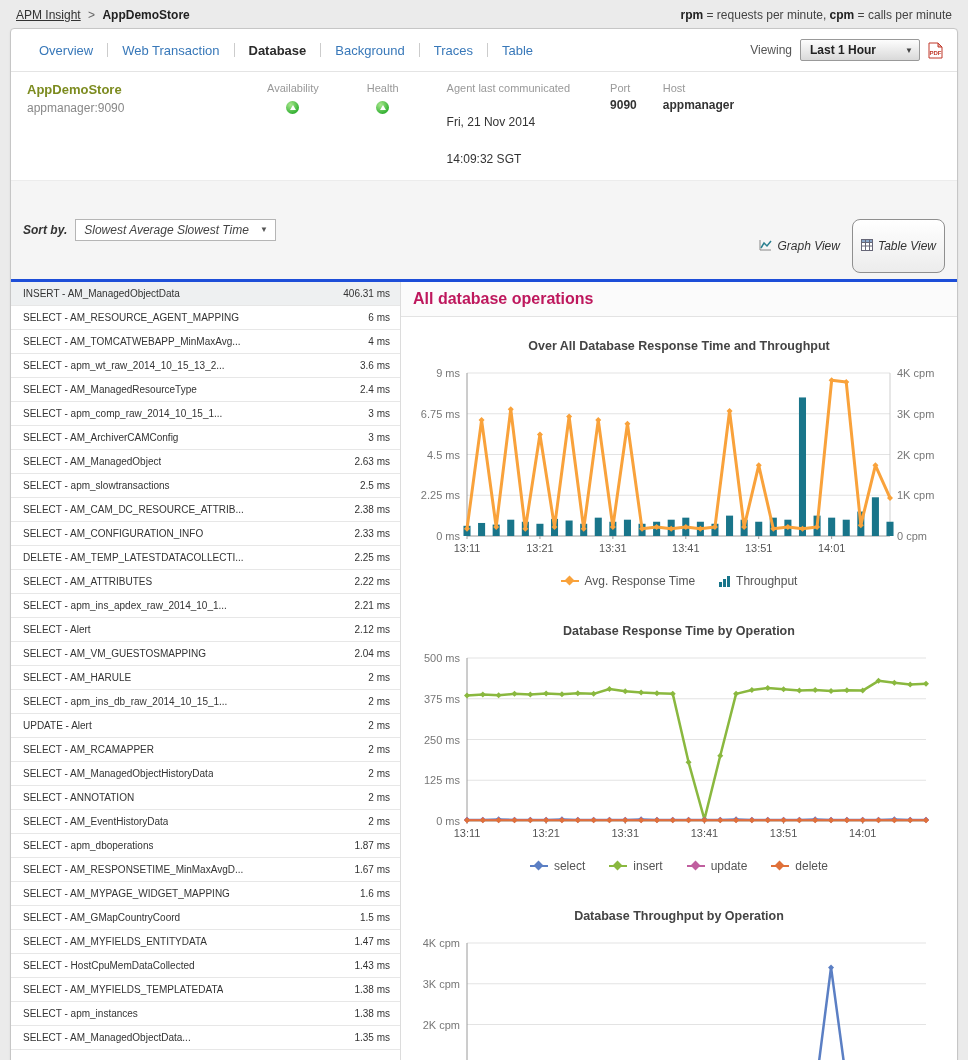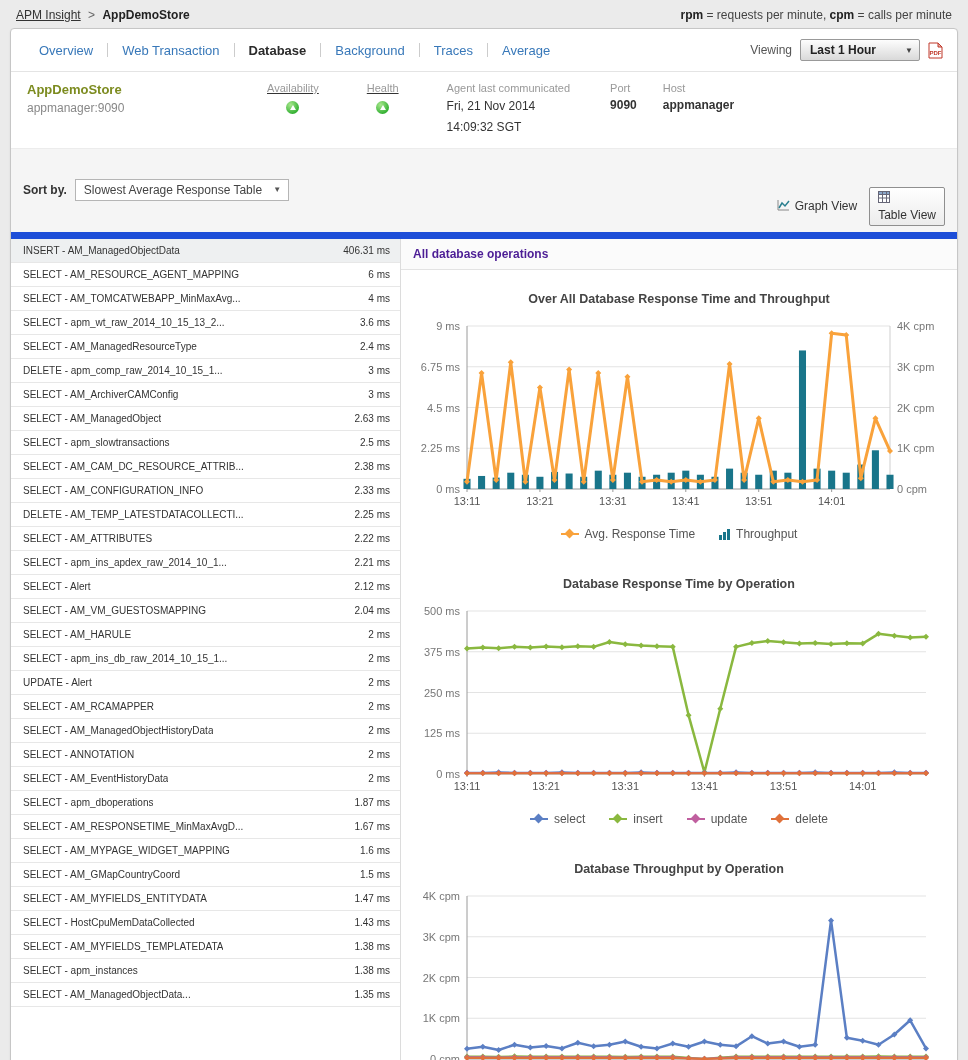--- a/index.html
+++ b/index.html
@@ -22,47 +22,47 @@
   .viewing-label { font-size:12px; color:#555; }
   .select-btn { position:relative; display:inline-flex; align-items:center; border:1px solid #999; border-radius:2px;
      background:linear-gradient(#fdfdfd,#d9d9d9); padding:3px 22px 3px 9px; font-size:12px; font-weight:bold; color:#222; cursor:pointer; min-width:120px; }
   .select-btn .arrow { position:absolute; right:6px; font-size:8px; color:#444; }
   .pdf-icon { cursor:pointer; display:inline-flex; }
   
   .inforow { display:flex; align-items:flex-start; padding:10px 16px 12px; }
   .app-id { width:240px; }
   .app-name { font-size:13px; font-weight:bold; color:#7c8b1f; }
   .app-sub { font-size:12px; color:#888; margin-top:4px; }
-  .stat-col { text-align:center; margin-right:48px;text-decoration:underline; }
+  .stat-col { text-align:center; margin-right:48px; }
   .stat-label, .mini-label { font-size:11px; color:#999; }
   .orb { width:13px; height:13px; border-radius:50%; margin:7px auto 0;
      background:radial-gradient(circle at 35% 30%, #a8e88e, #2fae2f 75%); position:relative; }
   .orb::after { content:""; position:absolute; left:3.5px; top:4px; border-left:3px solid transparent; border-right:3px solid transparent; border-bottom:5px solid #fff; }
   .agent-col { margin-right:40px; }
-  .agent-col .val { font-size:12px; color:#333; margin-top:4px; line-height:1.4; }
+  .agent-col .val { font-size:12px; color:#333; margin-top:20px; line-height:1.4; }
   .kv-col { margin-right:26px; }
   .kv-col .val { font-size:12px; font-weight:bold; color:#333; margin-top:4px; }
   
-  .sortbar { display:flex; align-items:center; padding:6px 12px; background:#f5f5f5; border-top:1px solid #ececec; border-bottom:7px solid #1d4ed8; }
+  .sortbar { display:flex; align-items:center; padding:6px 12px; background:#f5f5f5; border-top:1px solid #ececec; border-bottom:3px solid #1d4ed8;font-style:italic; }
   .sort-label { font-size:12px; font-weight:bold; color:#333; margin-right:8px; }
   .sort-select { position:relative; border:1px solid #b5b5b5; background:#fff; padding:3px 26px 3px 8px; font-size:12px; color:#444; cursor:pointer; }
   .sort-select .arrow { position:absolute; right:7px; top:5px; font-size:8px; color:#555; }
   .view-toggles { margin-left:auto; display:flex; align-items:center; gap:12px; }
   .view-item { display:flex; gap:5px; font-size:12px; color:#333; cursor:pointer;margin-top:32px; }
-  .view-item.btn { border:1px solid #8f8f8f; border-radius:2px; background:linear-gradient(#ffffff,#ececec); padding:3px 8px;flex-direction:column; }
+  .view-item.btn { border:1px solid #8f8f8f; border-radius:8px; background:linear-gradient(#ffffff,#ececec); padding:19px 8px; }
   
   .content { display:flex; align-items:stretch; }
   .op-list { width:390px; flex:none; border-right:1px solid #dcdcdc; }
   .op-row { display:flex; justify-content:space-between; align-items:center; padding:6px 10px 6px 12px;
      border-bottom:1px solid #e7e7e7; font-size:10px; cursor:pointer; }
   .op-row.selected { background:#eef0f1; }
   .op-name { color:#333; white-space:nowrap; overflow:hidden; }
   .op-time { color:#333; white-space:nowrap; padding-left:8px; }
   .charts-panel { flex:1; background:#fff; }
-  .ops-header { padding:8px 12px; font-size:12px; font-weight:bold; color:#4c1d95; border-bottom:1px solid #e3e3e3; background:#fbfbfb; }
+  .ops-header { padding:8px 12px; font-size:16px; font-weight:bold; color:#be185d; border-bottom:1px solid #e3e3e3; background:#fbfbfb; }
   .chart-block { margin:30px 0 36px; }
   .chart-block:first-of-type { margin-top:22px; }
   .chart-title { text-align:center; font-weight:bold; font-size:12.5px; color:#444; margin-bottom:8px; }
   .chart-block svg { display:block; margin:0 auto; }
   svg text { font-family:"Liberation Sans", sans-serif; }
   .chart-legend { display:flex; justify-content:center; align-items:center; gap:24px; margin-top:8px; font-size:12px; color:#555; }
   .legend-item { display:flex; align-items:center; gap:6px; cursor:pointer;justify-content:center; }
   .legend-line { position:relative; width:18px; height:10px; }
   .legend-line .line { position:absolute; left:0; top:4px; width:18px; height:2px; }
   .legend-line .dia { position:absolute; left:5px; top:1px; width:7px; height:7px; transform:rotate(45deg); }
@@ -90,21 +90,21 @@
         <span class="tab">Overview</span>
         <span class="tab-sep"></span>
         <span class="tab">Web Transaction</span>
         <span class="tab-sep"></span>
         <span class="tab active">Database</span>
         <span class="tab-sep"></span>
         <span class="tab">Background</span>
         <span class="tab-sep"></span>
         <span class="tab">Traces</span>
         <span class="tab-sep"></span>
-        <span class="tab">Average</span>
+        <span class="tab">Table</span>
       </span>
     <span class="tab-right">
       <span class="viewing-label">Viewing</span>
       <span class="select-btn">
         <span>Last 1 Hour</span>
         <span class="arrow">▼</span>
       </span>
       <span class="pdf-icon">
         <svg width="15" height="17" viewBox="0 0 15 17">
           <path d="M1 1 h9 l4 4 v11 h-13 z" fill="#fff" stroke="#c0392b"></path>
@@ -139,21 +139,21 @@
     </div>
     <div class="kv-col">
       <div class="mini-label">Host</div>
       <div class="val">appmanager</div>
     </div>
   </div>
 
   <div class="sortbar">
     <span class="sort-label">Sort by.</span>
     <span class="sort-select">
-      <span>Slowest Average Response Table</span>
+      <span>Slowest Average Slowest Time</span>
       <span class="arrow">▼</span>
     </span>
     <span class="view-toggles">
       <span class="view-item">
         <svg width="13" height="12" viewBox="0 0 13 12">
           <path d="M1 11 V1 M1 11 H12" stroke="#888" fill="none"></path>
           <polyline points="2,9 5,4 8,7 12,2" stroke="#2a7f8f" stroke-width="1.5" fill="none"></polyline>
         </svg>
         <span>Graph View</span>
       </span>
@@ -184,21 +184,21 @@
         </div>
         <div class="op-row">
           <span class="op-name">SELECT - apm_wt_raw_2014_10_15_13_2...</span>
           <span class="op-time">3.6 ms</span>
         </div>
         <div class="op-row">
           <span class="op-name">SELECT - AM_ManagedResourceType</span>
           <span class="op-time">2.4 ms</span>
         </div>
         <div class="op-row">
-          <span class="op-name">DELETE - apm_comp_raw_2014_10_15_1...</span>
+          <span class="op-name">SELECT - apm_comp_raw_2014_10_15_1...</span>
           <span class="op-time">3 ms</span>
         </div>
         <div class="op-row">
           <span class="op-name">SELECT - AM_ArchiverCAMConfig</span>
           <span class="op-time">3 ms</span>
         </div>
         <div class="op-row">
           <span class="op-name">SELECT - AM_ManagedObject</span>
           <span class="op-time">2.63 ms</span>
         </div>

